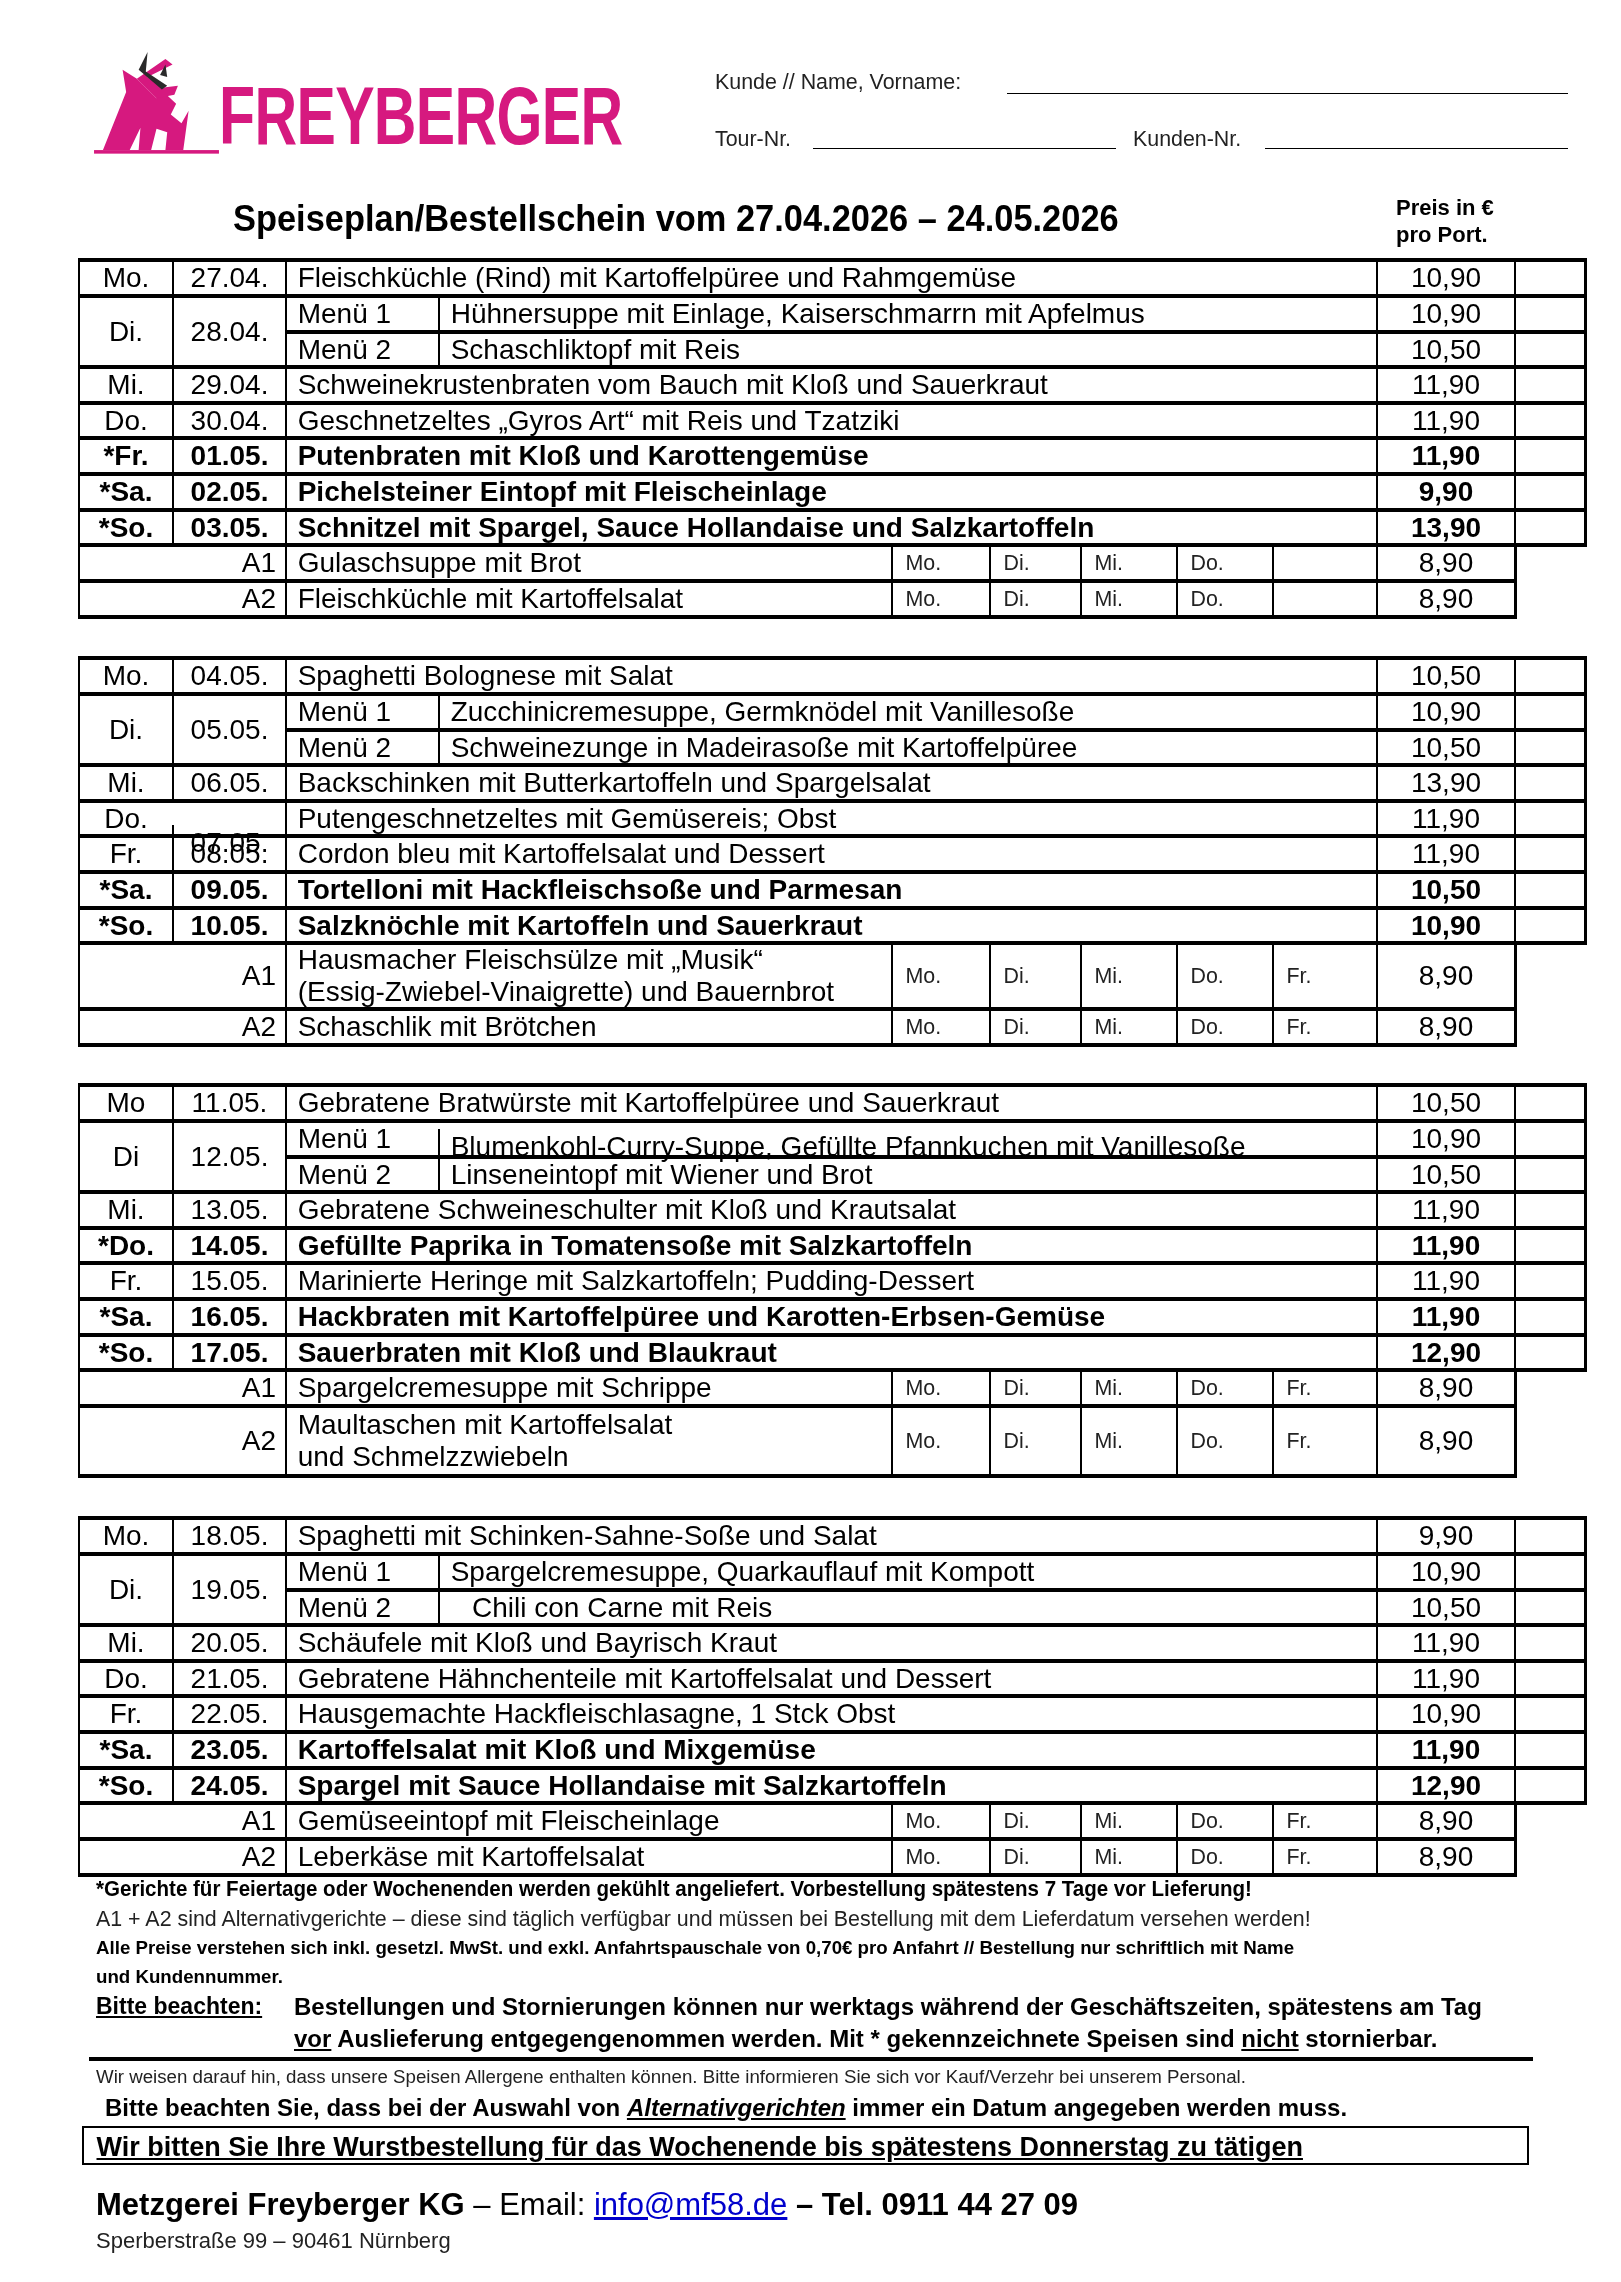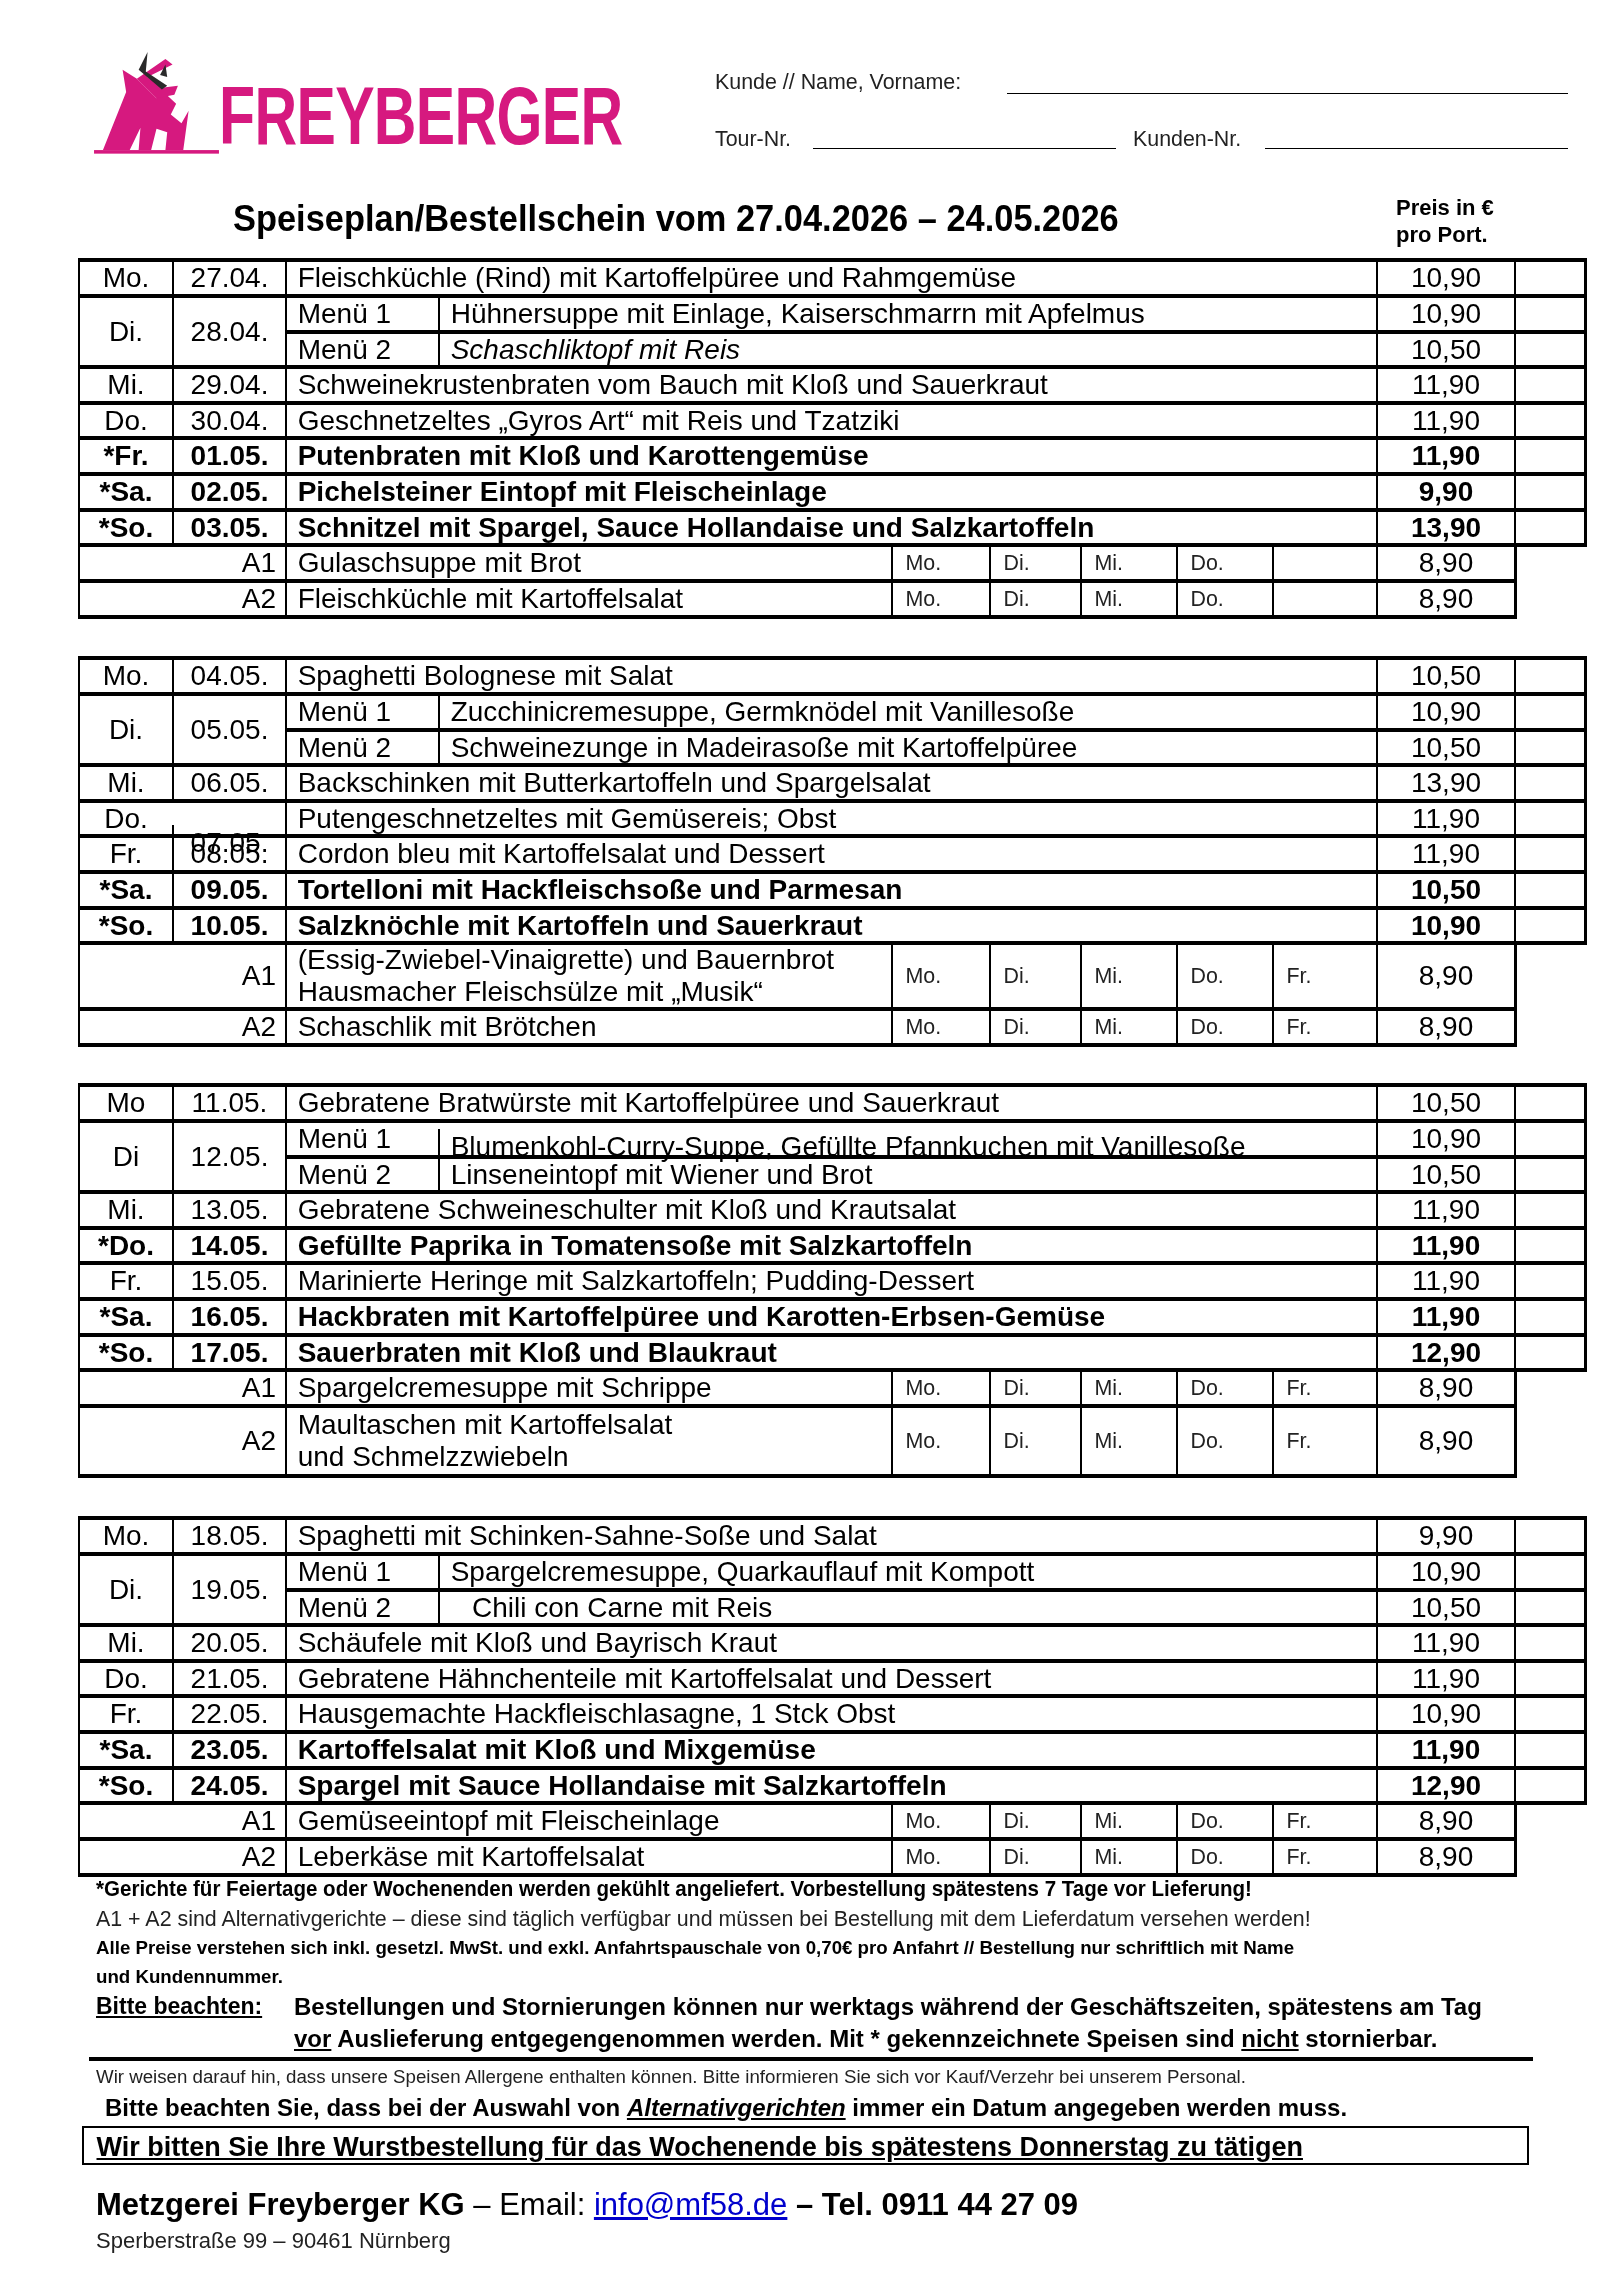--- a/index.html
+++ b/index.html
@@ -89,21 +89,21 @@
         <div class="cell center" style="left:0px;width:94px;">Di.</div>
         <div class="cell center" style="left:94px;width:113px;">28.04.</div>
         <div class="row" style="top:0px;height:36px;left:0;width:1509px;">
           <div class="cell left" style="left:207px;width:153px;">Menü 1</div>
           <div class="cell left" style="left:360px;width:938px;">Hühnersuppe mit Einlage, Kaiserschmarrn mit Apfelmus</div>
           <div class="cell center" style="left:1298px;width:138px;">10,90</div>
           <div class="cell " style="left:1436px;width:70px;"></div>
         </div>
         <div class="row" style="top:36px;height:36px;left:0;width:1509px;">
           <div class="cell left" style="left:207px;width:153px;">Menü 2</div>
-          <div class="cell left" style="left:360px;width:938px;font-style:italic;">Schaschliktopf mit Reis</div>
+          <div class="cell left" style="left:360px;width:938px;">Schaschliktopf mit Reis</div>
           <div class="cell center" style="left:1298px;width:138px;">10,50</div>
           <div class="cell " style="left:1436px;width:70px;"></div>
         </div>
         <div class="hline" style="top:34px;left:207px;width:1302px;"></div>
         <div class="vline" style="left:1506px;top:0;height:71px;"></div>
       </div>
       <div class="hline" style="top:105px;width:1509px;"></div>
       <div class="row" style="top:107px;height:36px;width:1509px;">
         <div class="cell center" style="left:0px;width:94px;">Mi.</div>
         <div class="cell center" style="left:94px;width:113px;">29.04.</div>
@@ -245,22 +245,22 @@
         <div class="cell center bold" style="left:94px;width:113px;">10.05.</div>
         <div class="cell left bold" style="left:207px;width:1092px;">Salzknöchle mit Kartoffeln und Sauerkraut</div>
         <div class="cell center bold" style="left:1298px;width:138px;">10,90</div>
         <div class="cell " style="left:1436px;width:70px;"></div>
         <div class="vline" style="left:1506px;top:0;height:36px;"></div>
       </div>
       <div class="hline" style="top:283px;width:1509px;"></div>
       <div class="row" style="top:285px;height:66px;width:1439px;">
         <div class="cell right" style="left:0px;width:207px;">A1</div>
         <div class="cell left two-line" style="left:207px;width:606px;">
+          <div>Hausmacher Fleischsülze mit „Musik“</div>
           <div>(Essig-Zwiebel-Vinaigrette) und Bauernbrot</div>
-          <div>Hausmacher Fleischsülze mit „Musik“</div>
         </div>
         <div class="cell small-day" style="left:813px;width:98px;">Mo.</div>
         <div class="cell small-day" style="left:911px;width:92px;">Di.</div>
         <div class="cell small-day" style="left:1002px;width:95px;">Mi.</div>
         <div class="cell small-day" style="left:1098px;width:96px;">Do.</div>
         <div class="cell small-day" style="left:1194px;width:104px;">Fr.</div>
         <div class="cell center" style="left:1298px;width:138px;">8,90</div>
         <div class="vline" style="left:1436px;top:0;height:66px;"></div>
       </div>
       <div class="hline" style="top:349px;width:1439px;"></div>

